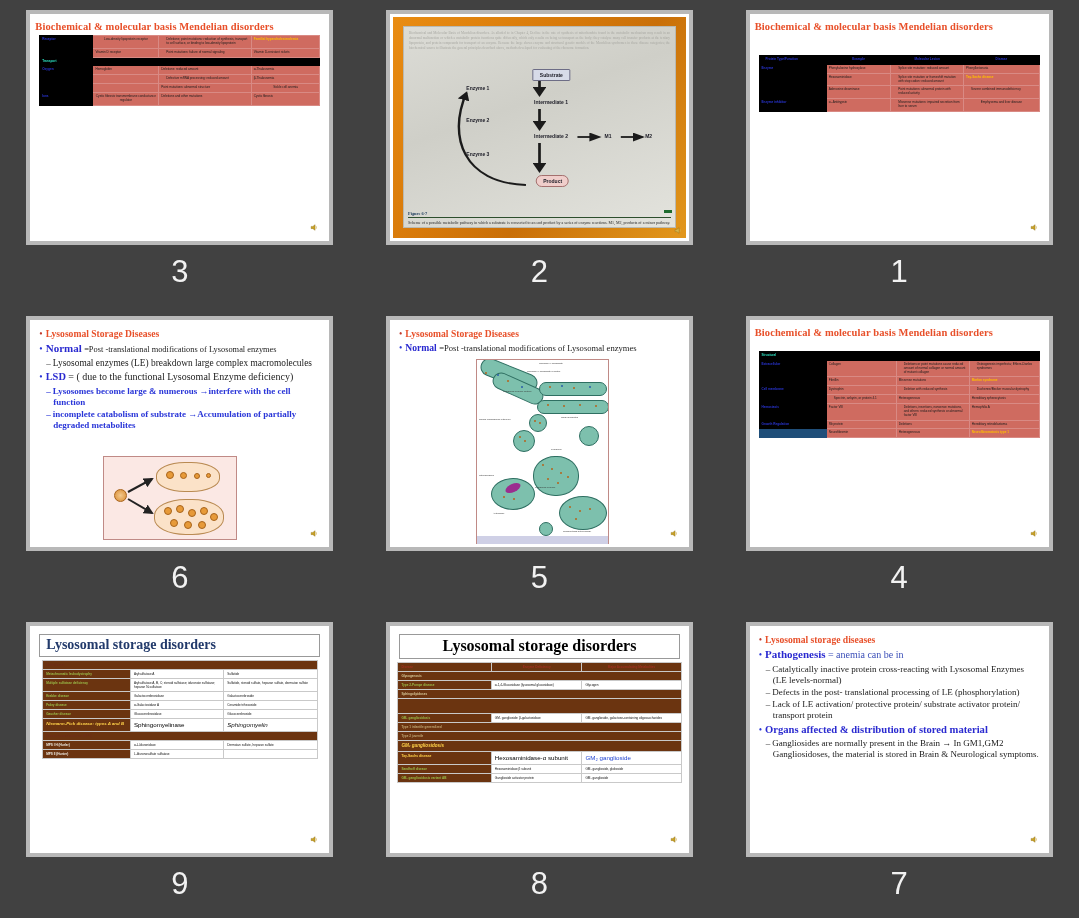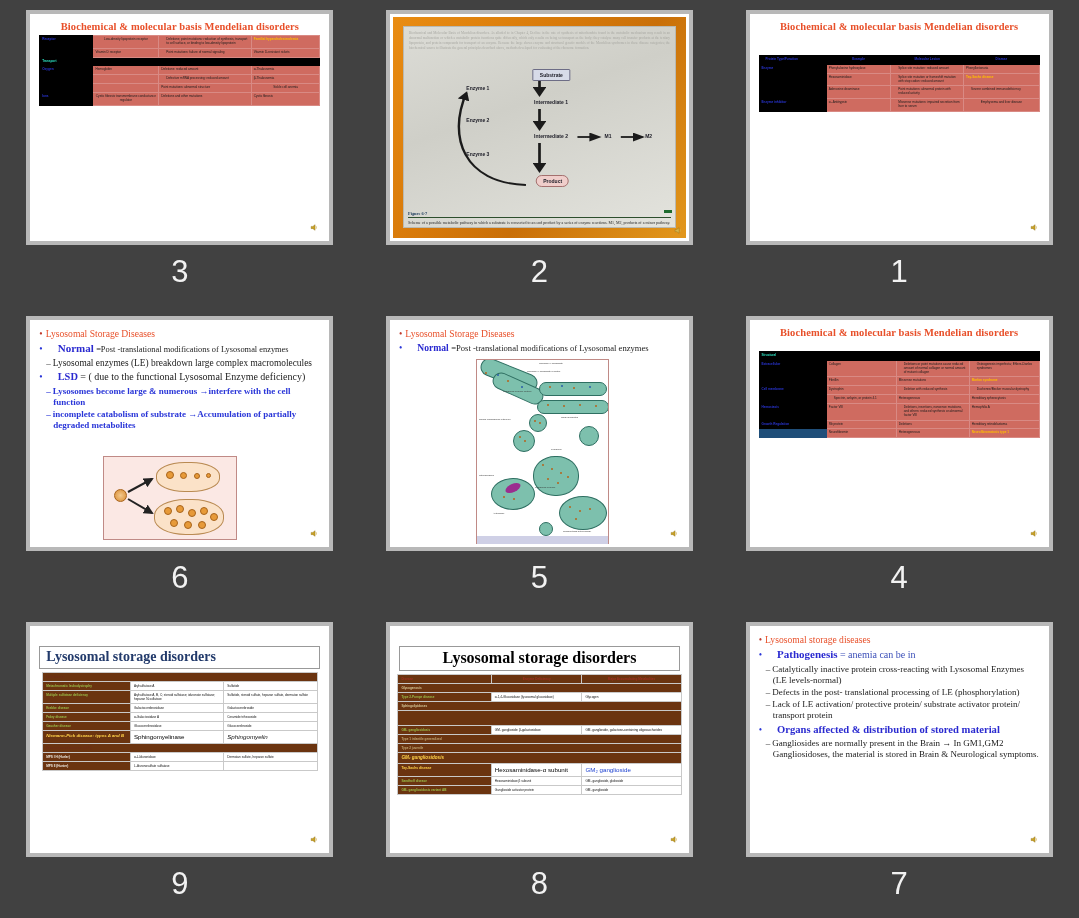--- a/index.html
+++ b/index.html
@@ -36,21 +36,21 @@
   }
   .num{
     color:#f2f2f2;
     font-family:"Liberation Sans", sans-serif;
     font-size:31px;
     margin-top:11px;
     line-height:1;
   }
   
   .sl-title{
-    text-align:center;
+    text-align:left;
     color:#e8502a;
     font-family:"Liberation Serif", serif;
     font-weight:bold;
     font-size:10.5px;
     letter-spacing:.1px;
     padding:4px 2px 3px;
     white-space:nowrap;
   }
   
   table.mend{
@@ -78,21 +78,21 @@
   table.mend td.blue{background:#1f4e79;border-color:#1f4e79;}
   table.mend td.empty{background:#000;border-color:#000;}
   
   .lyso-head{
     border:1px solid #999;
     text-align:center;
     color:#223a6b;
     font-family:"Liberation Serif", serif;
     font-weight:bold;
     font-size:14px;
-    margin:17px 6px 3px;
+    margin:5px 6px 3px;
     padding:2px 8px 3px;
     background:#fff;
   }
   .lyso-head.black{color:#000;font-size:16px;}
   table.lyso{
     border-collapse:collapse;
     width:94%;
     margin:0 auto;
     table-layout:fixed;
     font-family:"Liberation Sans", sans-serif;
@@ -116,22 +116,22 @@
   table.lyso td.hdr.l{text-align:left;}
   table.lyso td.brown{background:#6b3410;}
   table.lyso td.big{font-size:6.2px;color:#000;}
   table.lyso td.bigblue{font-size:6.2px;color:#1a3fd0;}
   table.lyso td.ital{font-style:italic;font-size:6.2px;}
   
   .bul{padding:5px 6px 0 6px;font-family:"Liberation Serif", serif;}
   .b1{font-size:9.6px;line-height:1.25;margin:0 0 2px 0;color:#1b1b1b;}
   .b1 .dot{color:#c0392b;margin-right:3px;}
   .b1 .dotb{color:#2a36d8;margin-right:3px;}
-  .red{color:#e8502a;font-weight:normal;text-align:center;}
-  .blue{color:#2a2ad0;font-weight:bold;margin-left:12px;}
+  .red{color:#e8502a;font-weight:bold;text-align:center;}
+  .blue{color:#2a2ad0;font-weight:bold;}
   .blued{color:#3b4fb8;}
   .lvl2{font-size:9px;line-height:1.22;margin:0 0 1px 14px;text-indent:-7px;color:#1b1b1b;}
   .lvl2b{font-size:9px;line-height:1.22;margin:0 0 1px 14px;text-indent:-7px;color:#2a36d8;font-weight:bold;}
   .dash{margin-right:2px;}
   
   .spk{
     position:absolute;right:7px;bottom:6px;
     width:9px;height:9px;
     display:block;
   }

